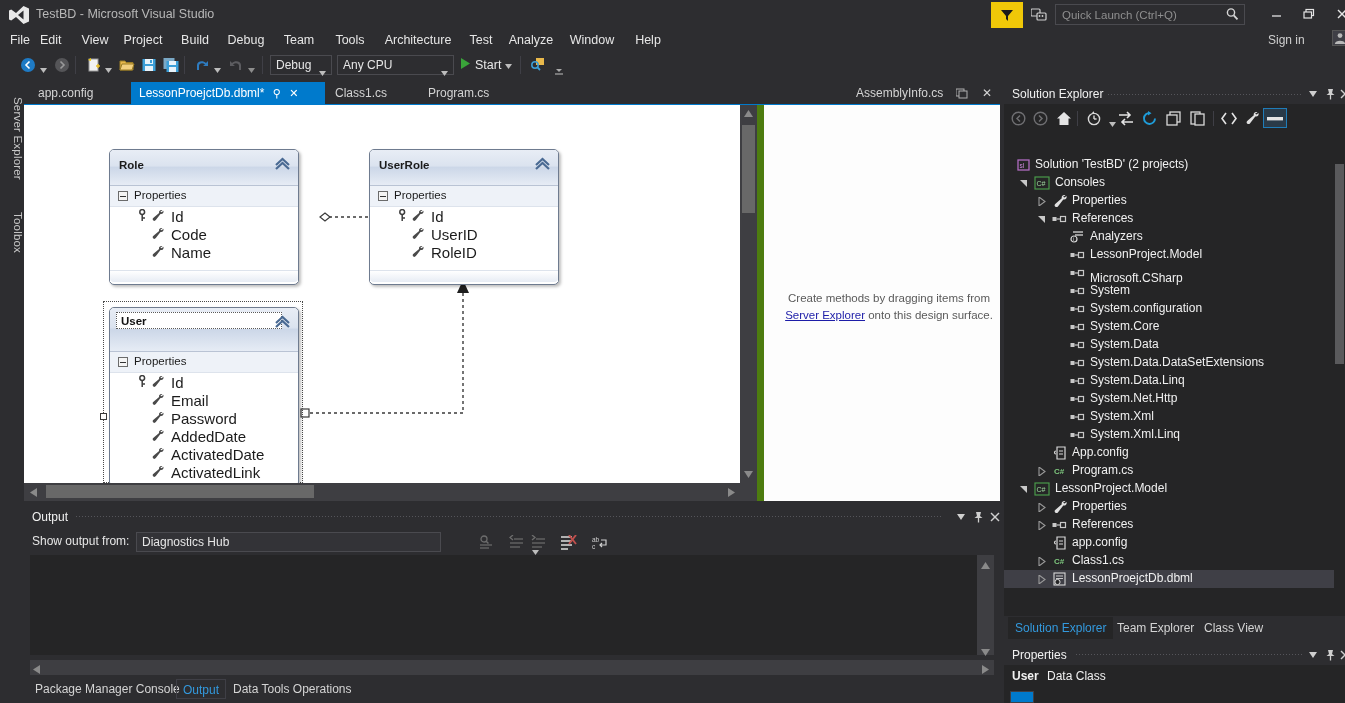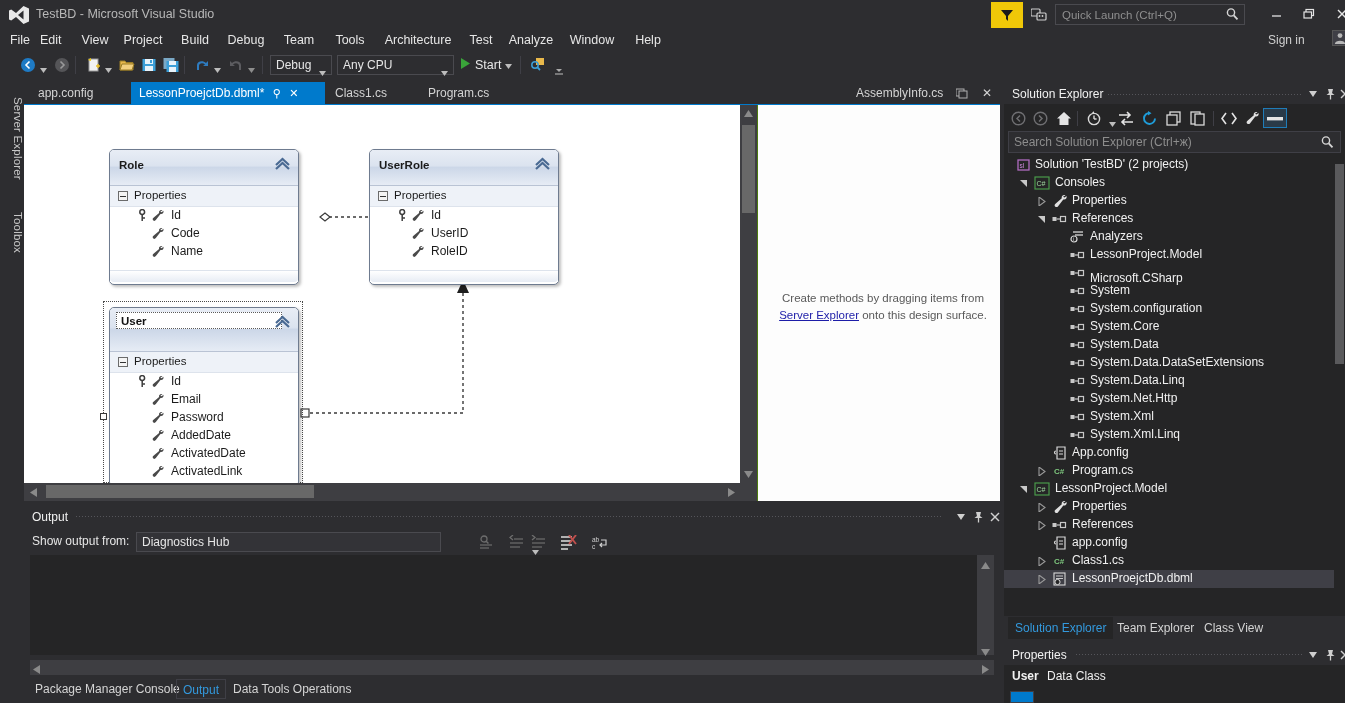--- a/index.html
+++ b/index.html
@@ -56,39 +56,39 @@
   .dtab { position:absolute; top:0; height:22px; line-height:22px; font-size:12px; color:#d4d4d4;
       padding:0 8px; white-space:nowrap; cursor:default; }
   .dtab.active { background:#007acc; color:#ffffff; }
   .dtab .pin, .dtab .x { font-size:11px; color:#ffffff; margin-left:5px; display:inline-block; }
   .rtab { position:absolute; top:0; height:22px; line-height:22px; font-size:12px; color:#d4d4d4; padding:0 6px; white-space:nowrap; }
 
   
   .designer { position:absolute; left:24px; top:104px; width:976px; height:396px; background:#ffffff;
       border-top:1px solid #007acc; }
   .dsurface { position:absolute; left:0; top:0; width:716px; height:378px; background:#ffffff; overflow:hidden; }
-  .methodpane { position:absolute; left:733px; top:0; width:243px; height:396px; background:#fdfdfd; border-left:1px solid #4d7c0f; }
+  .methodpane { position:absolute; left:733px; top:0; width:243px; height:396px; background:#fdfdfd; border-left:7px solid #4d7c0f; }
   .method-hint { position:absolute; left:14px; top:185px; width:222px; text-align:center; font-size:11.5px; color:#5a5a5a; line-height:17px; }
   .method-hint a { color:#1d1da8; text-decoration:underline; }
 
   
   .entity { position:absolute; background:#ffffff; border:1px solid #6e7b8f; border-radius:5px;
       box-shadow:2px 2px 3px rgba(0,0,0,0.25); }
   .e-head { height:36px; border-radius:4px 4px 0 0;
       background:linear-gradient(to bottom,#e8edf5 0%,#dbe3ef 45%,#ccd7e8 50%,#e6ecf5 100%);
       border-bottom:1px solid #b9c3d4; position:relative; }
   .e-title { position:absolute; left:9px; top:9px; font-size:11.5px; font-weight:bold; color:#1b1b1b; }
   .e-chevron { position:absolute; right:7px; top:7px; }
   .e-body { background:#ffffff; position:relative; }
   .sect { position:relative; height:21px; background:#eef2f8; border-bottom:1px solid #dde3ec; }
   .sect-ico { position:absolute; left:8px; top:5px; width:10px; height:10px; border:1px solid #6b6b6b; background:#f4f4f4; }
   .sect-ico:after { content:""; position:absolute; left:1px; top:4px; width:6px; height:1px; background:#333; }
   .sect-label { position:absolute; left:24px; top:3px; font-size:11.5px; color:#1b1b1b; }
   .prop { position:relative; height:18px; }
-  .prop-name { position:absolute; left:61px; top:1px; font-size:12px; color:#1b1b1b;text-align:right; }
+  .prop-name { position:absolute; left:61px; top:1px; font-size:15px; color:#1b1b1b;text-align:right; }
   .prop-key { position:absolute; left:29px; top:2px; }
   .prop-wrench { position:absolute; left:41px; top:2px; }
   .e-foot { height:12px; background:linear-gradient(to bottom,#ffffff,#e7ecf4); border-radius:0 0 4px 4px; border-top:1px solid #dde3ec; }
   .sel-outline { position:absolute; border:1px dotted #4a4a4a; }
   .sel-handle { position:absolute; width:7px; height:7px; background:#ffffff; border:1px solid #3a3a3a; }
   .name-edit { position:absolute; left:6px; top:4px; width:166px; height:17px; border:1px dotted #5a5a5a; background:#ffffff; }
   .name-edit span { position:absolute; left:4px; top:2px; font-size:11.5px; font-weight:bold; color:#111; }
 
   
   .d-vscroll { position:absolute; left:716px; top:0; width:17px; height:378px; background:#3e3e42; }
@@ -787,29 +787,20 @@
             <path d="M12.5 1.2 C10.4 0.2 8 2 8.8 4.2 L2.2 10 C1.3 10.8 1.5 12.1 2.4 12.8 C3.3 13.4 4.5 13.1 5.1 12.2 L10.3 5.4 C12.5 6 14.3 3.9 13.5 1.9 L11.6 3.6 L10 2.8 Z" fill="#e0e0e0"></path>
           </svg>
       </div>
       <div class="se-tbi" style="left:259px;width:24px;height:20px;border:1px solid #1f7cb8;background:#2a3a48;">
         <svg width="16" height="9" viewBox="0 0 16 9">
             <rect x="0" y="3" width="16" height="3.4" fill="#e4e4e4"></rect>
           </svg>
       </div>
     </div>
 
-    <div class="se-search">
-      <input type="text" placeholder="Search Solution Explorer (Ctrl+ж)" style="">
-      <span style="position:absolute;right:6px;top:3px;">
-        <svg width="13" height="14" viewBox="0 0 13 14">
-            <circle cx="5" cy="5.5" r="3.6" fill="none" stroke="#d6d6d6" stroke-width="1.4"></circle>
-            <line x1="7.7" y1="8.4" x2="11.5" y2="12.4" stroke="#d6d6d6" stroke-width="1.8"></line>
-          </svg>
-      </span>
-    </div>
 
     <div class="se-tree">
 
       <div class="node">
         <span class="node-ico" style="left:12px;">
           <svg width="15" height="14" viewBox="0 0 15 14">
               <rect x="1" y="2" width="11" height="10" fill="none" stroke="#b06cc0" stroke-width="1.3"></rect>
               <text x="2.6" y="9.5" font-size="6.5" fill="#d08ae0" font-family="Liberation Sans, sans-serif">sl</text>
             </svg>
         </span>

